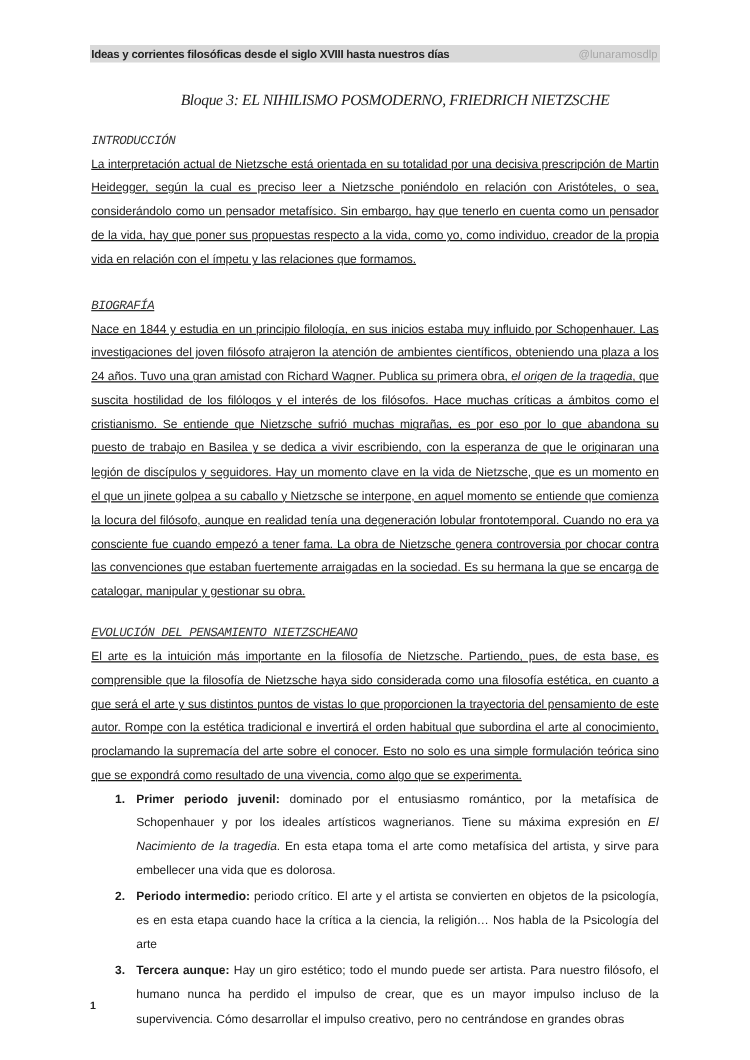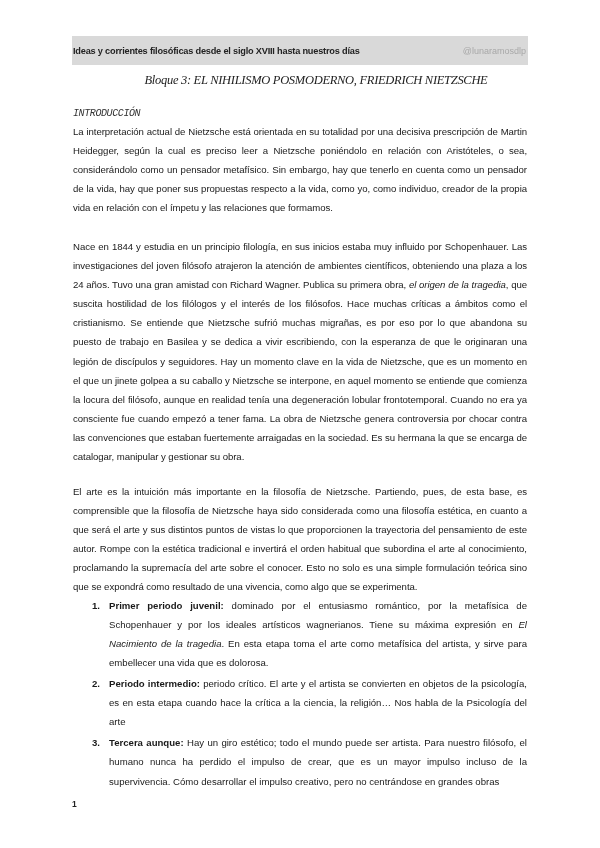--- a/index.html
+++ b/index.html
@@ -1,29 +1,29 @@
 <!DOCTYPE html>
 <html><head>
   <meta charset="utf-8">
   <style>
     html, body { margin: 0; padding: 0; background: #ffffff; }
     body { width: 600px; height: 848px; position: relative; overflow: hidden;
            font-family: "Liberation Sans", "DejaVu Sans", sans-serif; color: #1a1a1a; }
-    .header-bar { position: absolute; left: 72px; top: 36px; width: 456px; height: 29px;
+    .header-bar { position: absolute; left: 72px; top: 36px; width: 456px; height: 14px;
                   background: #d9d9d9; display: flex; justify-content: space-between; align-items: center; }
     .header-title { font-size: 9.2px; font-weight: bold; color: #222; padding-left: 1px; letter-spacing: -0.2px; white-space: nowrap; }
     .header-handle { font-size: 9px; color: #a8a8a8; padding-right: 2px; white-space: nowrap; }
     .doc-title { position: absolute; left: 16px; width: 600px; top: 73px; text-align: center;
                  font-family: Liberation Serif, serif; font-style: italic; font-size: 12.5px;
                  color: #222; letter-spacing: -0.3px; }
     .content { position: absolute; left: 73px; top: 105px; width: 454px; }
     .subtitle { font-family: "DejaVu Serif", serif; font-style: italic; font-size: 8.6px; color: #333; height: 18px; line-height: 18px; letter-spacing: -0.2px; }
     .section-heading { font-family: Liberation Mono, monospace; font-style: italic; font-size: 10px; color: #333; height: 17px; line-height: 17px; letter-spacing: -0.4px; }
     .section-heading.underline { text-decoration: underline; }
-    .para { font-size: 9.6px; line-height: 19.05px; text-align: justify; margin: 0; letter-spacing: -0.05px; }
+    .para { font-size: 9.6px; line-height: 19.05px; text-align: justify; margin: 0; letter-spacing: -0.05px; text-decoration: underline; }
     .para em { font-style: italic; }
     .gap { height: 20px; }
     .gap-sm { height: 16px; }
     .sub-heading { font-family: "DejaVu Serif", serif; font-style: italic; font-size: 8.6px; color: #444; height: 17px; line-height: 17px; letter-spacing: -0.3px; }
     ol.periods { list-style: none; margin: 0; padding: 0; }
     ol.periods li { position: relative; padding-left: 36px; font-size: 9.6px; line-height: 19.05px; text-align: justify; margin-bottom: 2px; }
     ol.periods li .num { position: absolute; left: 19px; top: 0; font-weight: bold; }
     ol.periods li b { font-weight: bold; }
     .page-number { position: absolute; left: 72px; top: 799px; font-size: 8.5px; font-weight: bold; color: #222; }
   </style>
@@ -37,24 +37,26 @@
 
 <div class="doc-title">Bloque 3: EL NIHILISMO POSMODERNO, FRIEDRICH NIETZSCHE</div>
 
 <div class="content">
 
   <div class="section-heading">INTRODUCCIÓN</div>
   <p class="para">La interpretación actual de Nietzsche está orientada en su totalidad por una decisiva prescripción de Martin Heidegger, según la cual es preciso leer a Nietzsche poniéndolo en relación con Aristóteles, o sea, considerándolo como un pensador metafísico. Sin embargo, hay que tenerlo en cuenta como un pensador de la vida, hay que poner sus propuestas respecto a la vida, como yo, como individuo, creador de la propia vida en relación con el ímpetu y las relaciones que formamos.</p>
 
   <div class="gap"></div>
 
+  <div class="section-heading underline">BIOGRAFÍA</div>
   <p class="para"><span>Nace en 1844 y estudia en un principio filología, en sus inicios estaba muy influido por Schopenhauer. Las investigaciones del joven filósofo atrajeron la atención de ambientes científicos, obteniendo una plaza a los 24 años. Tuvo una gran amistad con Richard Wagner. Publica su primera obra, </span><em>el origen de la tragedia</em><span>, que suscita hostilidad de los filólogos y el interés de los filósofos. Hace muchas críticas a ámbitos como el cristianismo. Se entiende que Nietzsche sufrió muchas migrañas, es por eso por lo que abandona su puesto de trabajo en Basilea y se dedica a vivir escribiendo, con la esperanza de que le originaran una legión de discípulos y seguidores. Hay un momento clave en la vida de Nietzsche, que es un momento en el que un jinete golpea a su caballo y Nietzsche se interpone, en aquel momento se entiende que comienza la locura del filósofo, aunque en realidad tenía una degeneración lobular frontotemporal. Cuando no era ya consciente fue cuando empezó a tener fama. La obra de Nietzsche genera controversia por chocar contra las convenciones que estaban fuertemente arraigadas en la sociedad. Es su hermana la que se encarga de catalogar, manipular y gestionar su obra.</span></p>
 
   <div class="gap-sm"></div>
 
+  <div class="section-heading underline">EVOLUCIÓN DEL PENSAMIENTO NIETZSCHEANO</div>
   <p class="para">El arte es la intuición más importante en la filosofía de Nietzsche. Partiendo, pues, de esta base, es comprensible que la filosofía de Nietzsche haya sido considerada como una filosofía estética, en cuanto a que será el arte y sus distintos puntos de vistas lo que proporcionen la trayectoria del pensamiento de este autor. Rompe con la estética tradicional e invertirá el orden habitual que subordina el arte al conocimiento, proclamando la supremacía del arte sobre el conocer. Esto no solo es una simple formulación teórica sino que se expondrá como resultado de una vivencia, como algo que se experimenta.</p>
 
 
   <ol class="periods">
     <li>
       <span class="num">1.</span>
       <b>Primer periodo juvenil:</b><span> dominado por el entusiasmo romántico, por la metafísica de Schopenhauer y por los ideales artísticos wagnerianos. Tiene su máxima expresión en </span><em>El Nacimiento de la tragedia</em><span>. En esta etapa toma el arte como metafísica del artista, y  sirve para embellecer una vida que es dolorosa.</span>
     </li>
     <li>
       <span class="num">2.</span>

